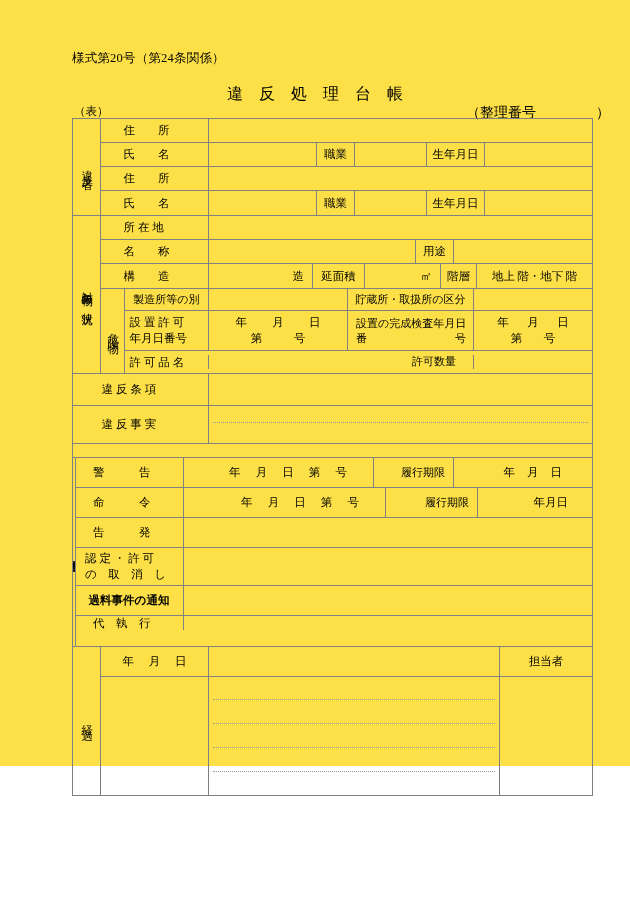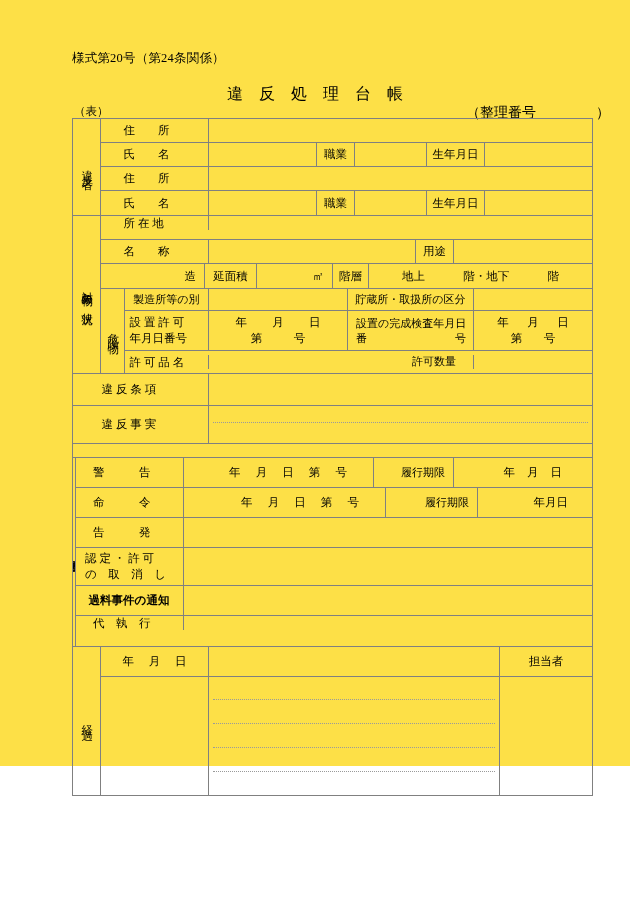--- a/index.html
+++ b/index.html
@@ -208,37 +208,40 @@
 
       </div>
     </div>
 
     <div class="row">
       <div class="vlabel" style="width:28px;">
         <span class="vtext tight">対象物の状況</span>
       </div>
       <div class="stack">
 
-        <div class="row" style="height:24px;flex-direction:column;">
+        <div class="row" style="height:24px;">
           <div class="cell" style="width:108px;">
             <span class="spread">所 在 地</span>
           </div>
           <div class="cell blank" style="flex:1 1 auto;"></div>
         </div>
 
         <div class="row" style="height:24px;">
           <div class="cell" style="width:108px;">
             <span class="spread">名　　称</span>
           </div>
           <div class="cell blank" style="flex:1 1 auto;"></div>
           <div class="cell" style="width:38px;">用途</div>
           <div class="cell blank" style="width:138px;"></div>
         </div>
 
         <div class="row" style="height:24px;border-bottom:none;">
+          <div class="cell" style="width:108px;">
+            <span class="spread">構　　造</span>
+          </div>
           <div class="cell right" style="width:104px;">
             <span>造</span>
           </div>
           <div class="cell" style="width:52px;">延面積</div>
           <div class="cell right" style="width:76px;">
             <span>㎡</span>
           </div>
           <div class="cell" style="width:36px;">階層</div>
           <div class="cell" style="flex:1 1 auto;">
             <span class="date-slots">

